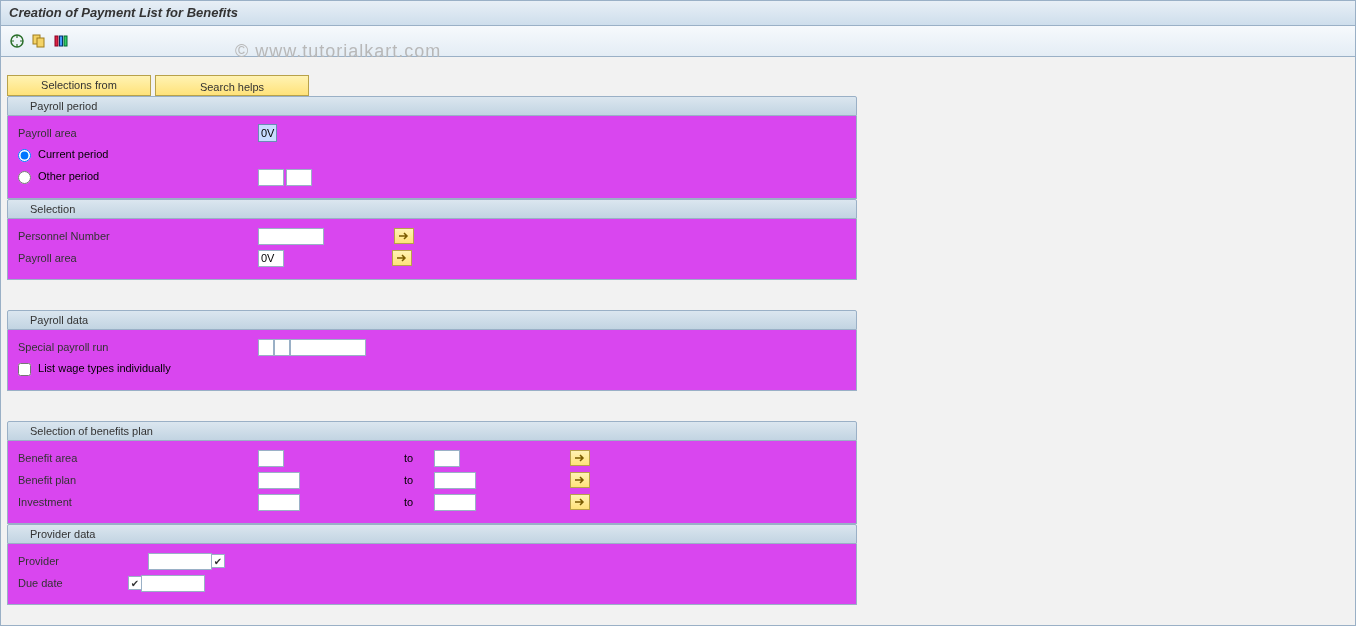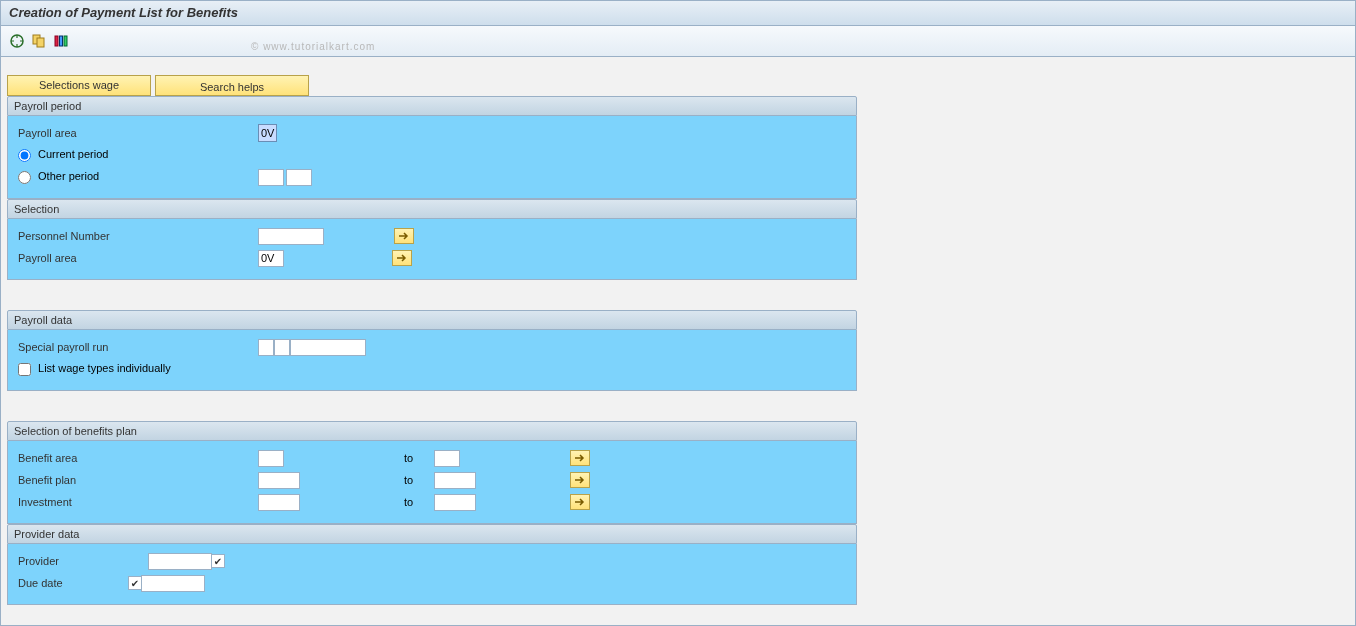--- a/index.html
+++ b/index.html
@@ -42,23 +42,23 @@
   .tb-icon {
     width: 16px;
     height: 16px;
     display: inline-flex;
     align-items: center;
     justify-content: center;
     cursor: pointer;
   }
   .watermark {
     position: absolute;
-    left: 250px;
+    left: 234px;
     top: 40px;
-    font-size: 10px;
+    font-size: 18px;
     color: #b8b8b8;
     letter-spacing: 1px;
     font-family: Arial;
     pointer-events: none;
   }
   .content {
     position: absolute;
     top: 54px;
     left: 0;
     right: 0;
@@ -103,26 +103,26 @@
     margin-top: 0;
     width: 850px;
   }
   .group + .group { margin-top: 0; }
   .group-h {
     background: linear-gradient(#dbe6ef, #c2d4e2);
     border: 1px solid #9ab0c6;
     border-radius: 2px 2px 0 0;
     height: 18px;
     line-height: 18px;
-    padding: 0 6px;
+    padding: 0 22px;
     font-size: 11px;
     color: #333;
   }
   .group-body {
-    background: #7dd3fc;
+    background: #d946ef;
     border: 1px solid #9ab0c6;
     border-top: none;
     padding: 6px 10px 10px 10px;
   }
   .row {
     display: flex;
     align-items: center;
     height: 22px;
   }
   .lbl {
@@ -214,21 +214,21 @@
         </svg>
     </span>
   </div>
 
   <div class="watermark">© www.tutorialkart.com</div>
 
   <div class="content">
 
     <div class="btn-row">
       <span class="app-btn" style="min-width:130px">
-        <span>Selections wage</span>
+        <span>Selections from</span>
       </span>
       <span class="app-btn" style="min-width:140px">
         <svg viewBox="0 0 10 8" style="width:10px;height:8px">
             <path d="M0 4 H7 M5 1 L8 4 L5 7" stroke="#7a5c00" stroke-width="1.5" fill="none"></path>
           </svg>
         <span>Search helps</span>
       </span>
     </div>
 
     <div class="group">

